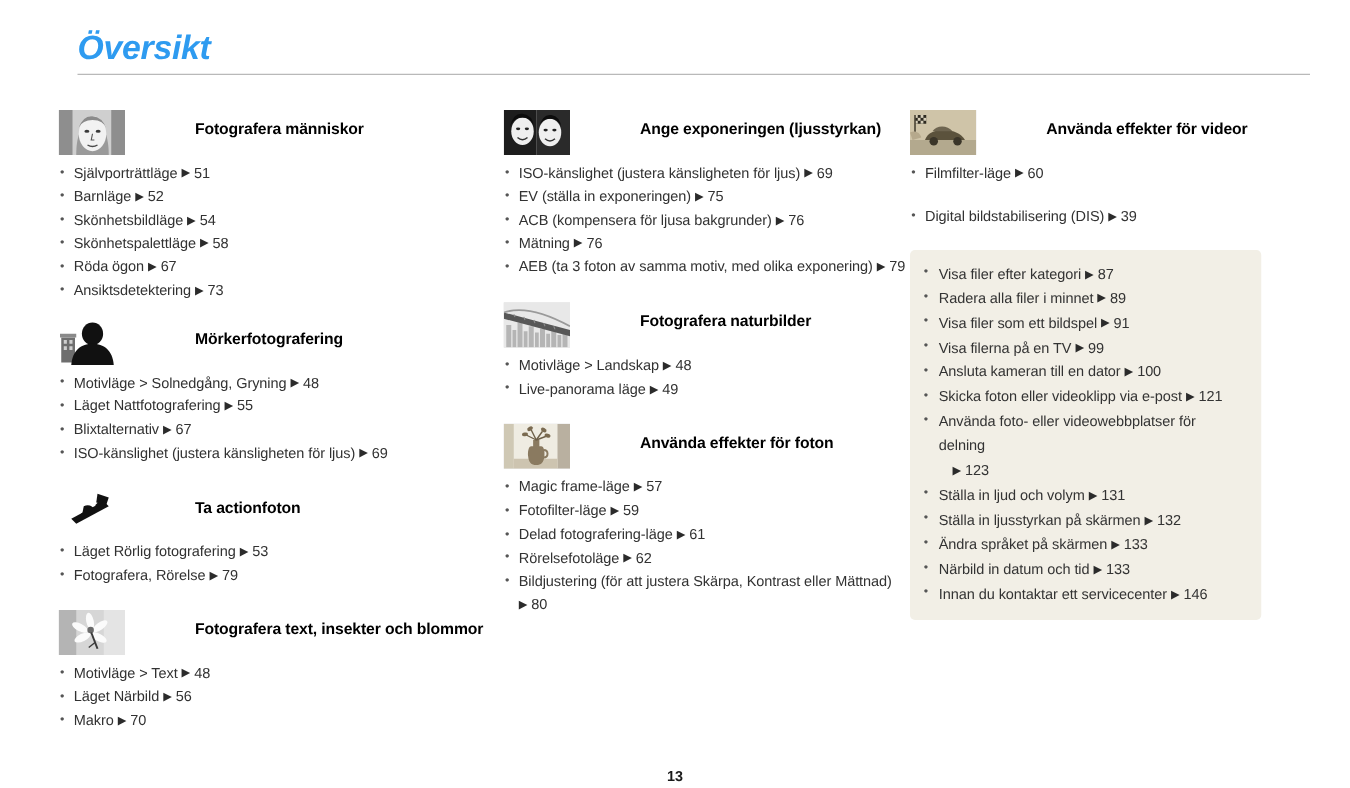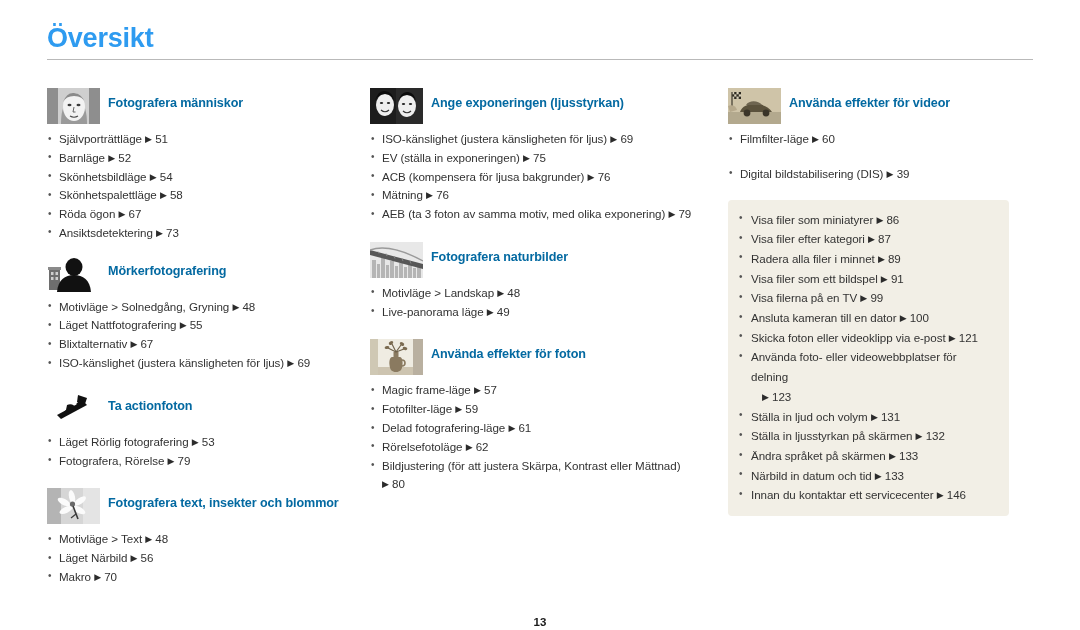--- a/index.html
+++ b/index.html
@@ -6,49 +6,50 @@
   body{
     width:1080px;height:630px;
     background:#ffffff;
     font-family:"Liberation Sans","DejaVu Sans",sans-serif;
     color:#2b2b2b;
     overflow:hidden;
   }
   .page{position:relative;width:1080px;height:630px;}
 
   
-  .title-wrap{position:absolute;left:47px;top:24px;width:986px;}
+  .title-wrap{position:absolute;left:62px;top:24px;width:986px;font-style:italic;}
   .page-title{
     font-size:27px;font-weight:bold;color:#2e9bf0;
     letter-spacing:-0.2px;line-height:1.05;margin:0;
   }
   .title-rule{
     margin-top:7px;height:1px;background:#b9b9b9;width:986px;
   }
 
   
   .columns{position:absolute;left:47px;top:88px;width:986px;}
   .col{position:absolute;top:0;}
   .col-1{left:0px;width:330px;}
-  .col-2{left:323px;width:330px;}
+  .col-2{left:356px;width:330px;}
   .col-3{left:681px;width:305px;}
 
   
   .sec{margin-bottom:0;}
   .sec-head{display:flex;align-items:flex-start;gap:8px;}
   .thumb{
     width:53px;height:36px;flex:0 0 53px;
     border:0;overflow:hidden;position:relative;
     background:#d8d8d8;
   }
   .thumb svg{display:block;width:53px;height:36px;}
   .sec-title{
-    color:#0369a1;font-size:12.6px;font-weight:bold;
+    color:#000000;font-size:12.6px;font-weight:bold;
     line-height:1.15;padding-top:8px;letter-spacing:-0.1px;
     white-space:nowrap;
+    margin-left:48px;
   }
 
   
   ul.blist{list-style:none;margin:6px 0 0 0;padding:0;}
   ul.blist li{
     position:relative;padding-left:12px;
     font-size:11.6px;line-height:1.62;color:#323232;
     letter-spacing:-0.05px;
   }
   ul.blist li::before{
@@ -347,21 +348,20 @@
       <div class="sec-gap-sm"></div>
 
       <div class="sec">
         <ul class="blist">
           <li><span>Digital bildstabilisering (DIS)</span> <span class="pg"><span class="tri">▶</span> <span>39</span></span></li>
         </ul>
       </div>
 
       <div class="panel">
         <ul class="blist">
-          <li><span>Visa filer som miniatyrer</span> <span class="pg"><span class="tri">▶</span> <span>86</span></span></li>
           <li><span>Visa filer efter kategori</span> <span class="pg"><span class="tri">▶</span> <span>87</span></span></li>
           <li><span>Radera alla filer i minnet</span> <span class="pg"><span class="tri">▶</span> <span>89</span></span></li>
           <li><span>Visa filer som ett bildspel</span> <span class="pg"><span class="tri">▶</span> <span>91</span></span></li>
           <li><span>Visa filerna på en TV</span> <span class="pg"><span class="tri">▶</span> <span>99</span></span></li>
           <li><span>Ansluta kameran till en dator</span> <span class="pg"><span class="tri">▶</span> <span>100</span></span></li>
           <li><span>Skicka foton eller videoklipp via e-post</span> <span class="pg"><span class="tri">▶</span> <span>121</span></span></li>
           <li><span>Använda foto- eller videowebbplatser för delning</span><span class="indent-run"><span class="tri">▶</span> <span>123</span></span></li>
           <li><span>Ställa in ljud och volym</span> <span class="pg"><span class="tri">▶</span> <span>131</span></span></li>
           <li><span>Ställa in ljusstyrkan på skärmen</span> <span class="pg"><span class="tri">▶</span> <span>132</span></span></li>
           <li><span>Ändra språket på skärmen</span> <span class="pg"><span class="tri">▶</span> <span>133</span></span></li>

